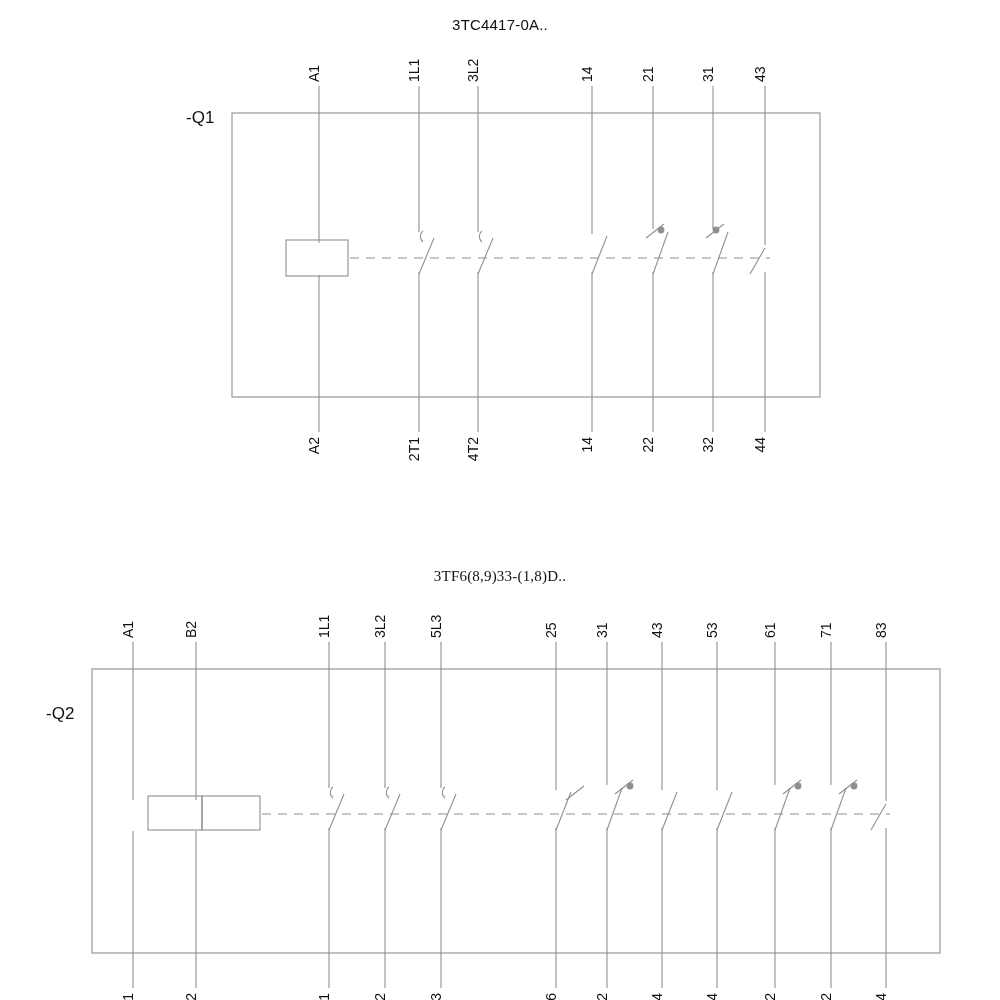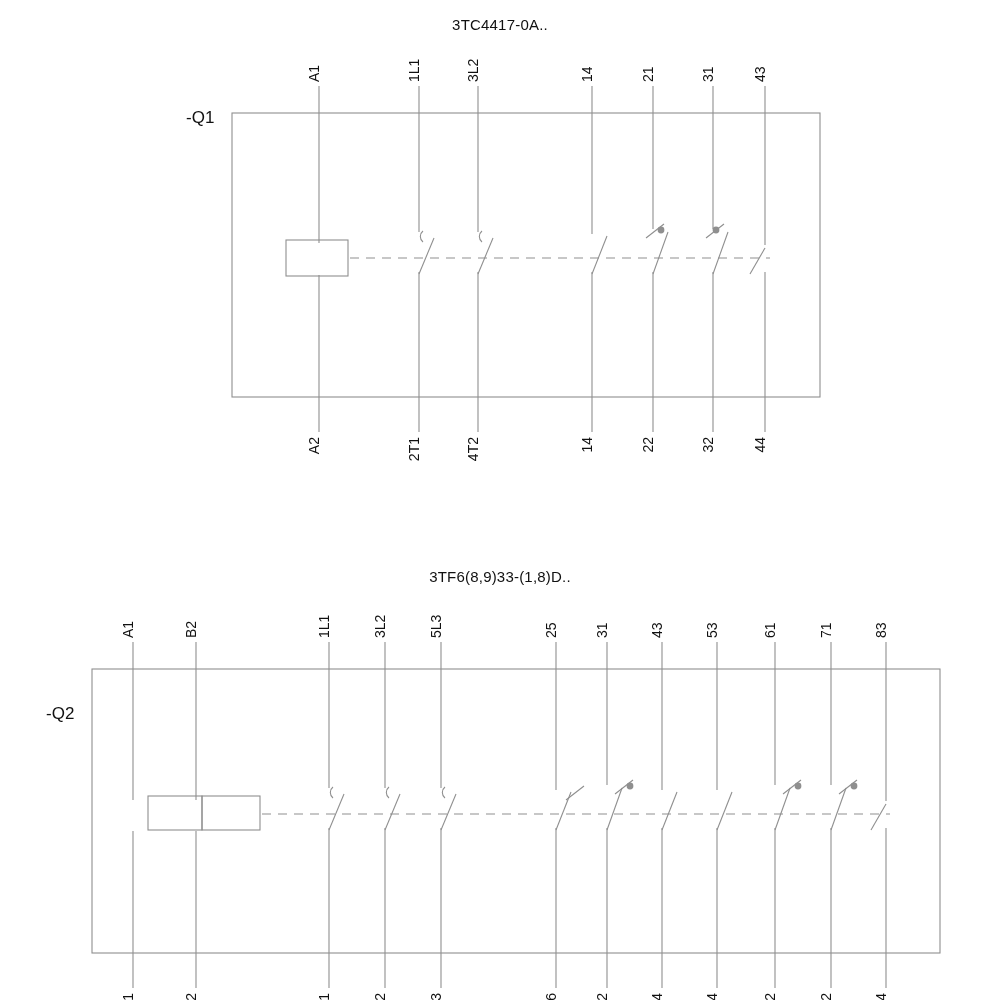--- a/index.html
+++ b/index.html
@@ -122,21 +122,21 @@
         <text class="term-label" x="592" y="437" transform="rotate(-90 592 437)" text-anchor="end">14</text>
         <text class="term-label" x="653" y="437" transform="rotate(-90 653 437)" text-anchor="end">22</text>
         <text class="term-label" x="713" y="437" transform="rotate(-90 713 437)" text-anchor="end">32</text>
         <text class="term-label" x="765" y="437" transform="rotate(-90 765 437)" text-anchor="end">44</text>
       </g>
     </svg>
   </div>
 
   <div class="diagram" id="diagram-2">
 
-    <div class="diagram-title" style="top:68px;">3TF6(8,9)33-(1,8)D..</div>
+    <div class="diagram-title" style="top:68px;font-family:Liberation Serif, serif;">3TF6(8,9)33-(1,8)D..</div>
 
     <div class="device-tag" style="left:46px; top:168px;margin-top:36px;">-Q2</div>
 
     <svg width="1000" height="500" viewBox="0 0 1000 500">
       <g stroke="#8f8f8f" fill="none" stroke-width="1.1">
 
         <rect x="92" y="169" width="848" height="284"></rect>
 
         <line x1="133" y1="142" x2="133" y2="300"></line>
         <line x1="196" y1="142" x2="196" y2="300"></line>

